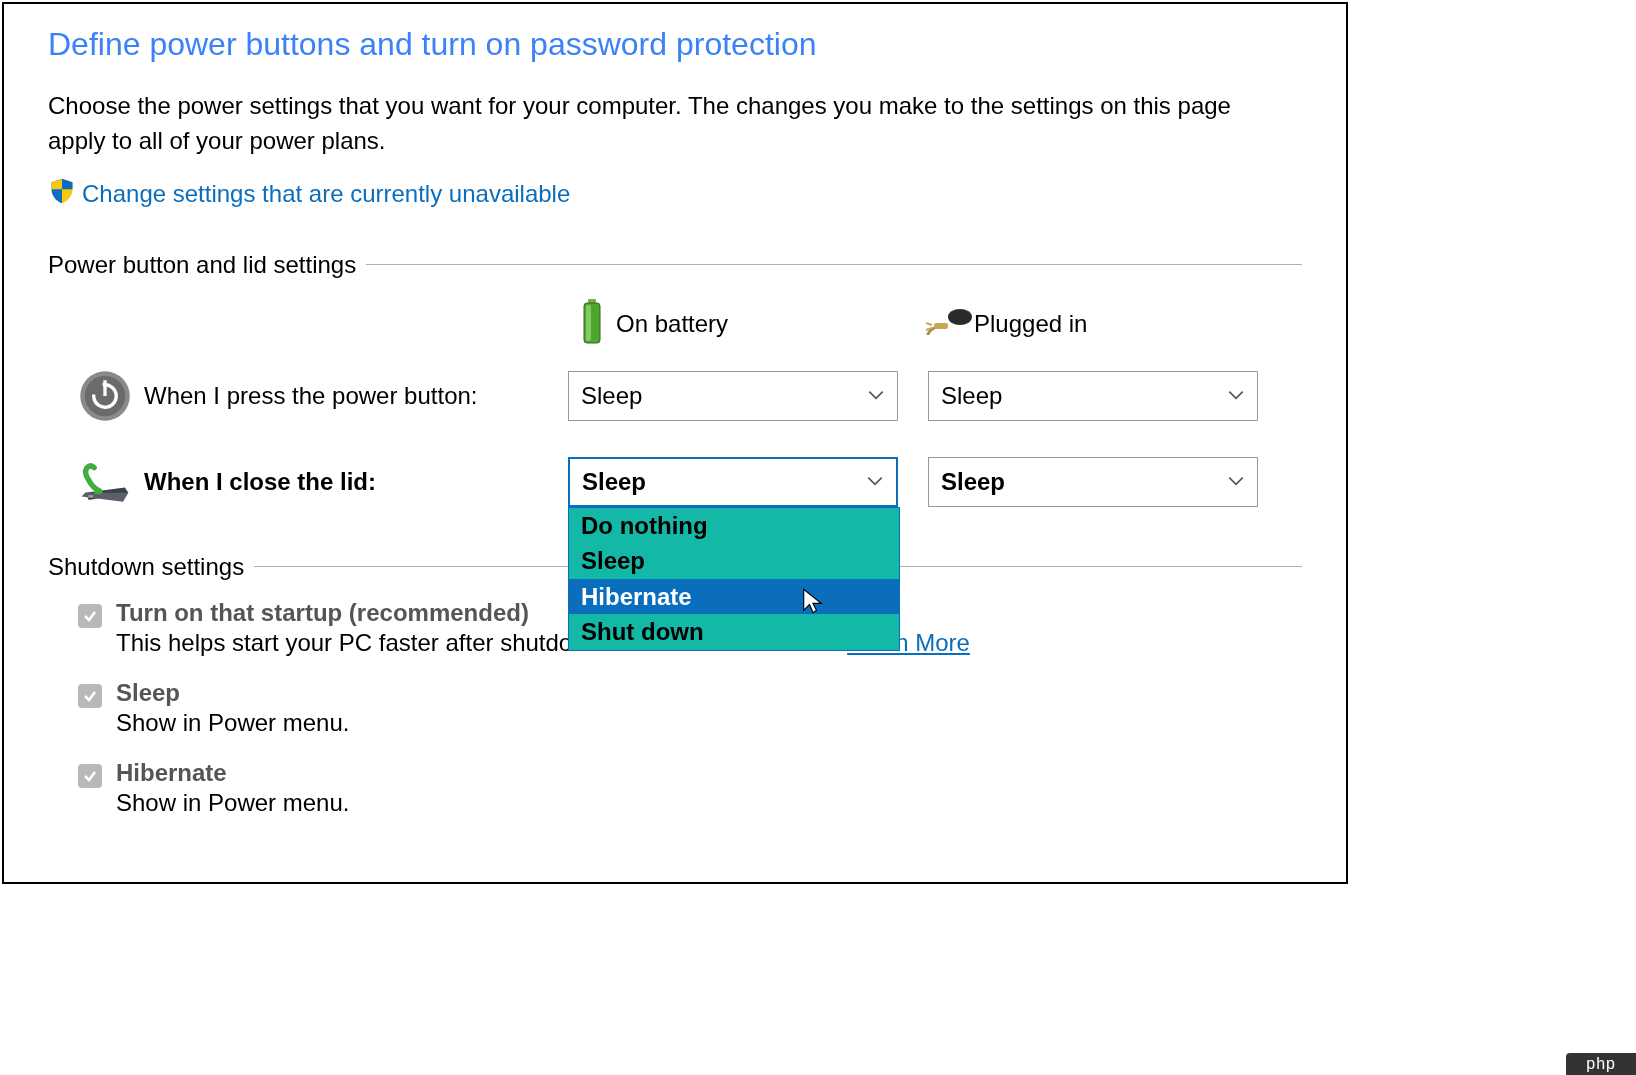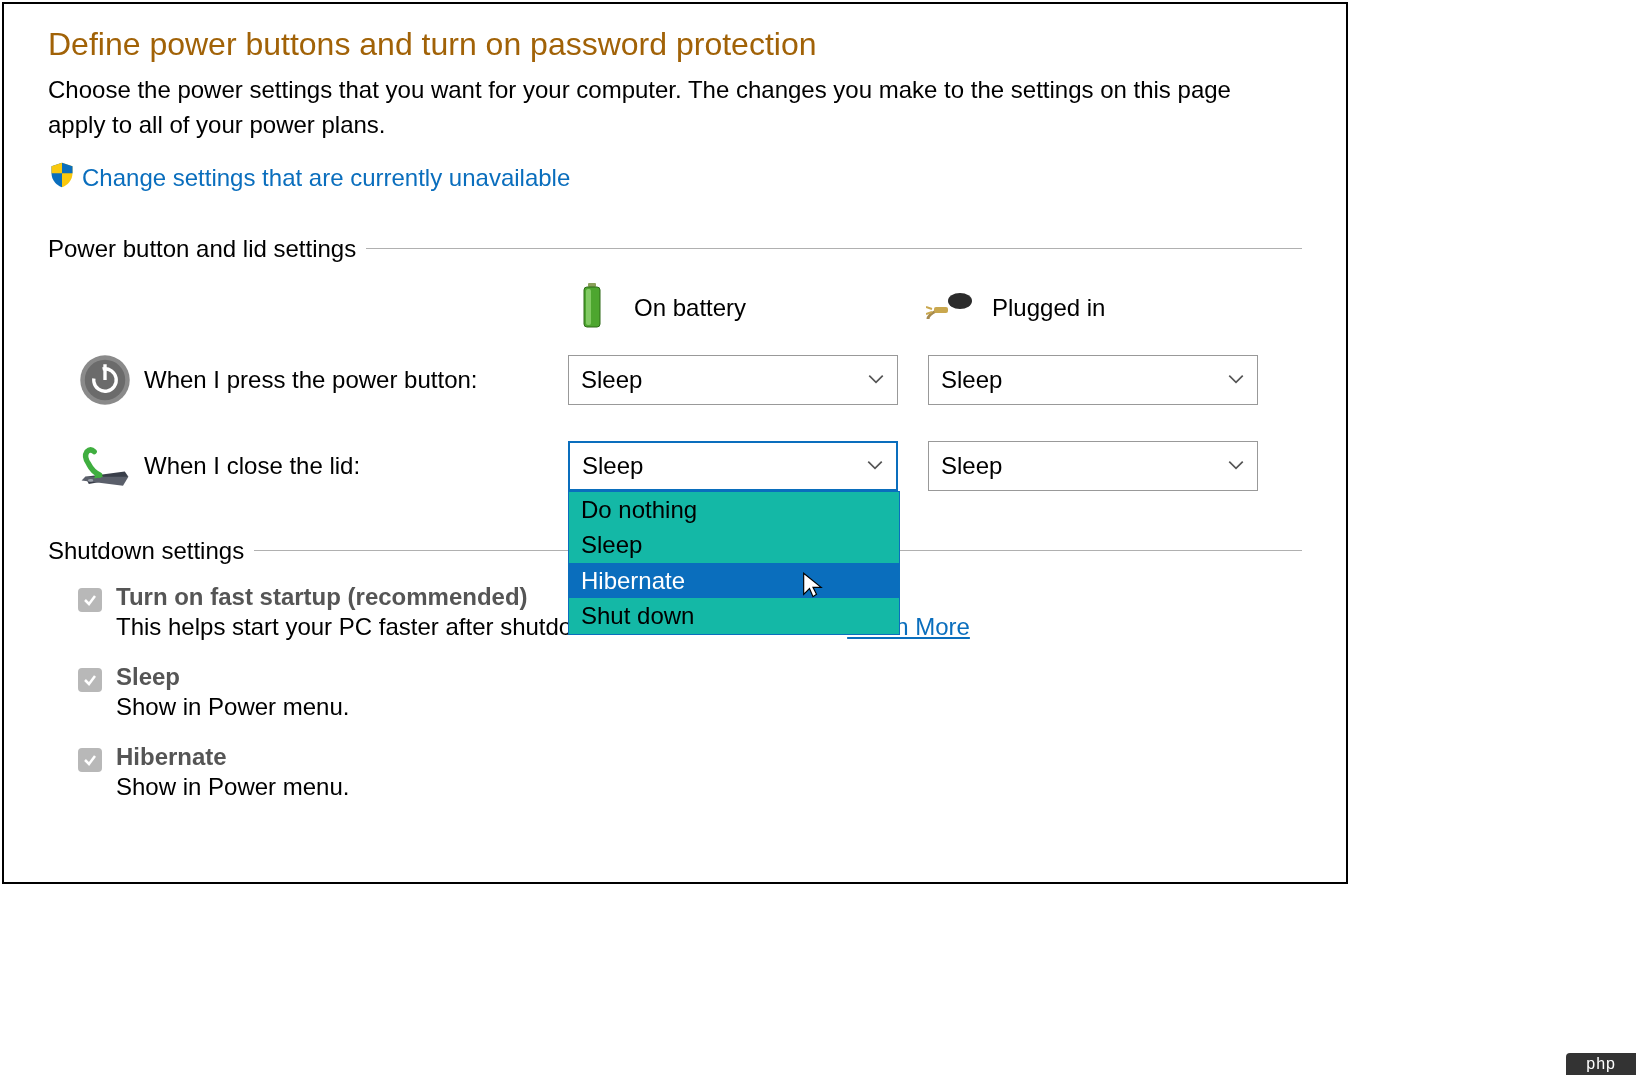--- a/index.html
+++ b/index.html
@@ -12,24 +12,24 @@
 }
 .window {
   border: 2px solid #000;
   width: 1346px;
   height: 882px;
   padding: 22px 44px 0 44px;
   overflow: hidden;
   position: relative;
 }
 .title {
-  color: #a16207;
+  color: #3b82f6;
   font-size: 32px;
   font-weight: 400;
-  margin-bottom: 10px;
+  margin-bottom: 26px;
 }
 .desc {
   line-height: 1.45;
   margin-bottom: 18px;
   max-width: 1210px;
 }
 .admin-link-row {
   display: flex;
   align-items: center;
   gap: 6px;
@@ -62,21 +62,20 @@
 .columns-header {
   display: flex;
   align-items: center;
   margin-bottom: 18px;
 }
 .col-spacer { width: 520px; flex-shrink: 0; }
 .col-head {
   width: 340px;
   display: flex;
   align-items: center;
-  gap: 18px;
 }
 .col-head.gap2 { margin-left: 18px; text-align: right; }
 .battery-icon, .plug-icon { width: 48px; height: 48px; flex-shrink: 0; }
 .row {
   display: flex;
   align-items: center;
   margin-bottom: 32px;
 }
 .row-indent { width: 30px; flex-shrink: 0; }
 .row-icon { width: 66px; flex-shrink: 0; display:flex; align-items:center; }
@@ -245,21 +244,21 @@
     <div class="dropdown">
       <span>Sleep</span>
       <span>
         <svg class="chevron" viewBox="0 0 16 16">
             <path d="M2 5 L8 11 L14 5" fill="none" stroke="#555" stroke-width="1.5"></path>
           </svg>
       </span>
     </div>
   </div>
 
-  <div class="row" style="margin-bottom:44px; position:relative;">
+  <div class="row" style="margin-bottom:44px; position:relative;font-weight:bold;">
     <div class="row-indent"></div>
     <div class="row-icon">
       <svg viewBox="0 0 60 48">
         <path d="M8 36 L52 30 L56 36 L12 44 Z" fill="#3a3f4a"></path>
         <path d="M8 36 L4 40 L50 46 L56 36 Z" fill="#5a5f6a"></path>
         <ellipse cx="14" cy="40" rx="3" ry="1.5" fill="#9aa0aa"></ellipse>
         <path d="M18 8 Q14 4 10 8 Q6 14 12 22 Q16 30 24 34" fill="none" stroke="#3fae3f" stroke-width="6" stroke-linecap="round"></path>
         <path d="M20 30 L28 36 L18 38 Z" fill="#3fae3f"></path>
       </svg>
     </div>
@@ -301,21 +300,21 @@
 
   <div class="shutdown-list">
 
     <div class="shutdown-item">
       <div class="checkbox">
         <svg viewBox="0 0 16 16">
             <path d="M3 8 L7 12 L13 4" fill="none" stroke="#fff" stroke-width="2.5"></path>
           </svg>
       </div>
       <div class="texts">
-        <span class="boldlabel">Turn on fast startup (recommended)</span>
+        <span class="boldlabel">Turn on that startup (recommended)</span>
         <div class="sub withlink">
           <span>This helps start your PC faster after shutdown. Restart isn't affected. </span><span class="learn-more">Learn More</span>
         </div>
       </div>
     </div>
 
     <div class="shutdown-item">
       <div class="checkbox">
         <svg viewBox="0 0 16 16">
             <path d="M3 8 L7 12 L13 4" fill="none" stroke="#fff" stroke-width="2.5"></path>

